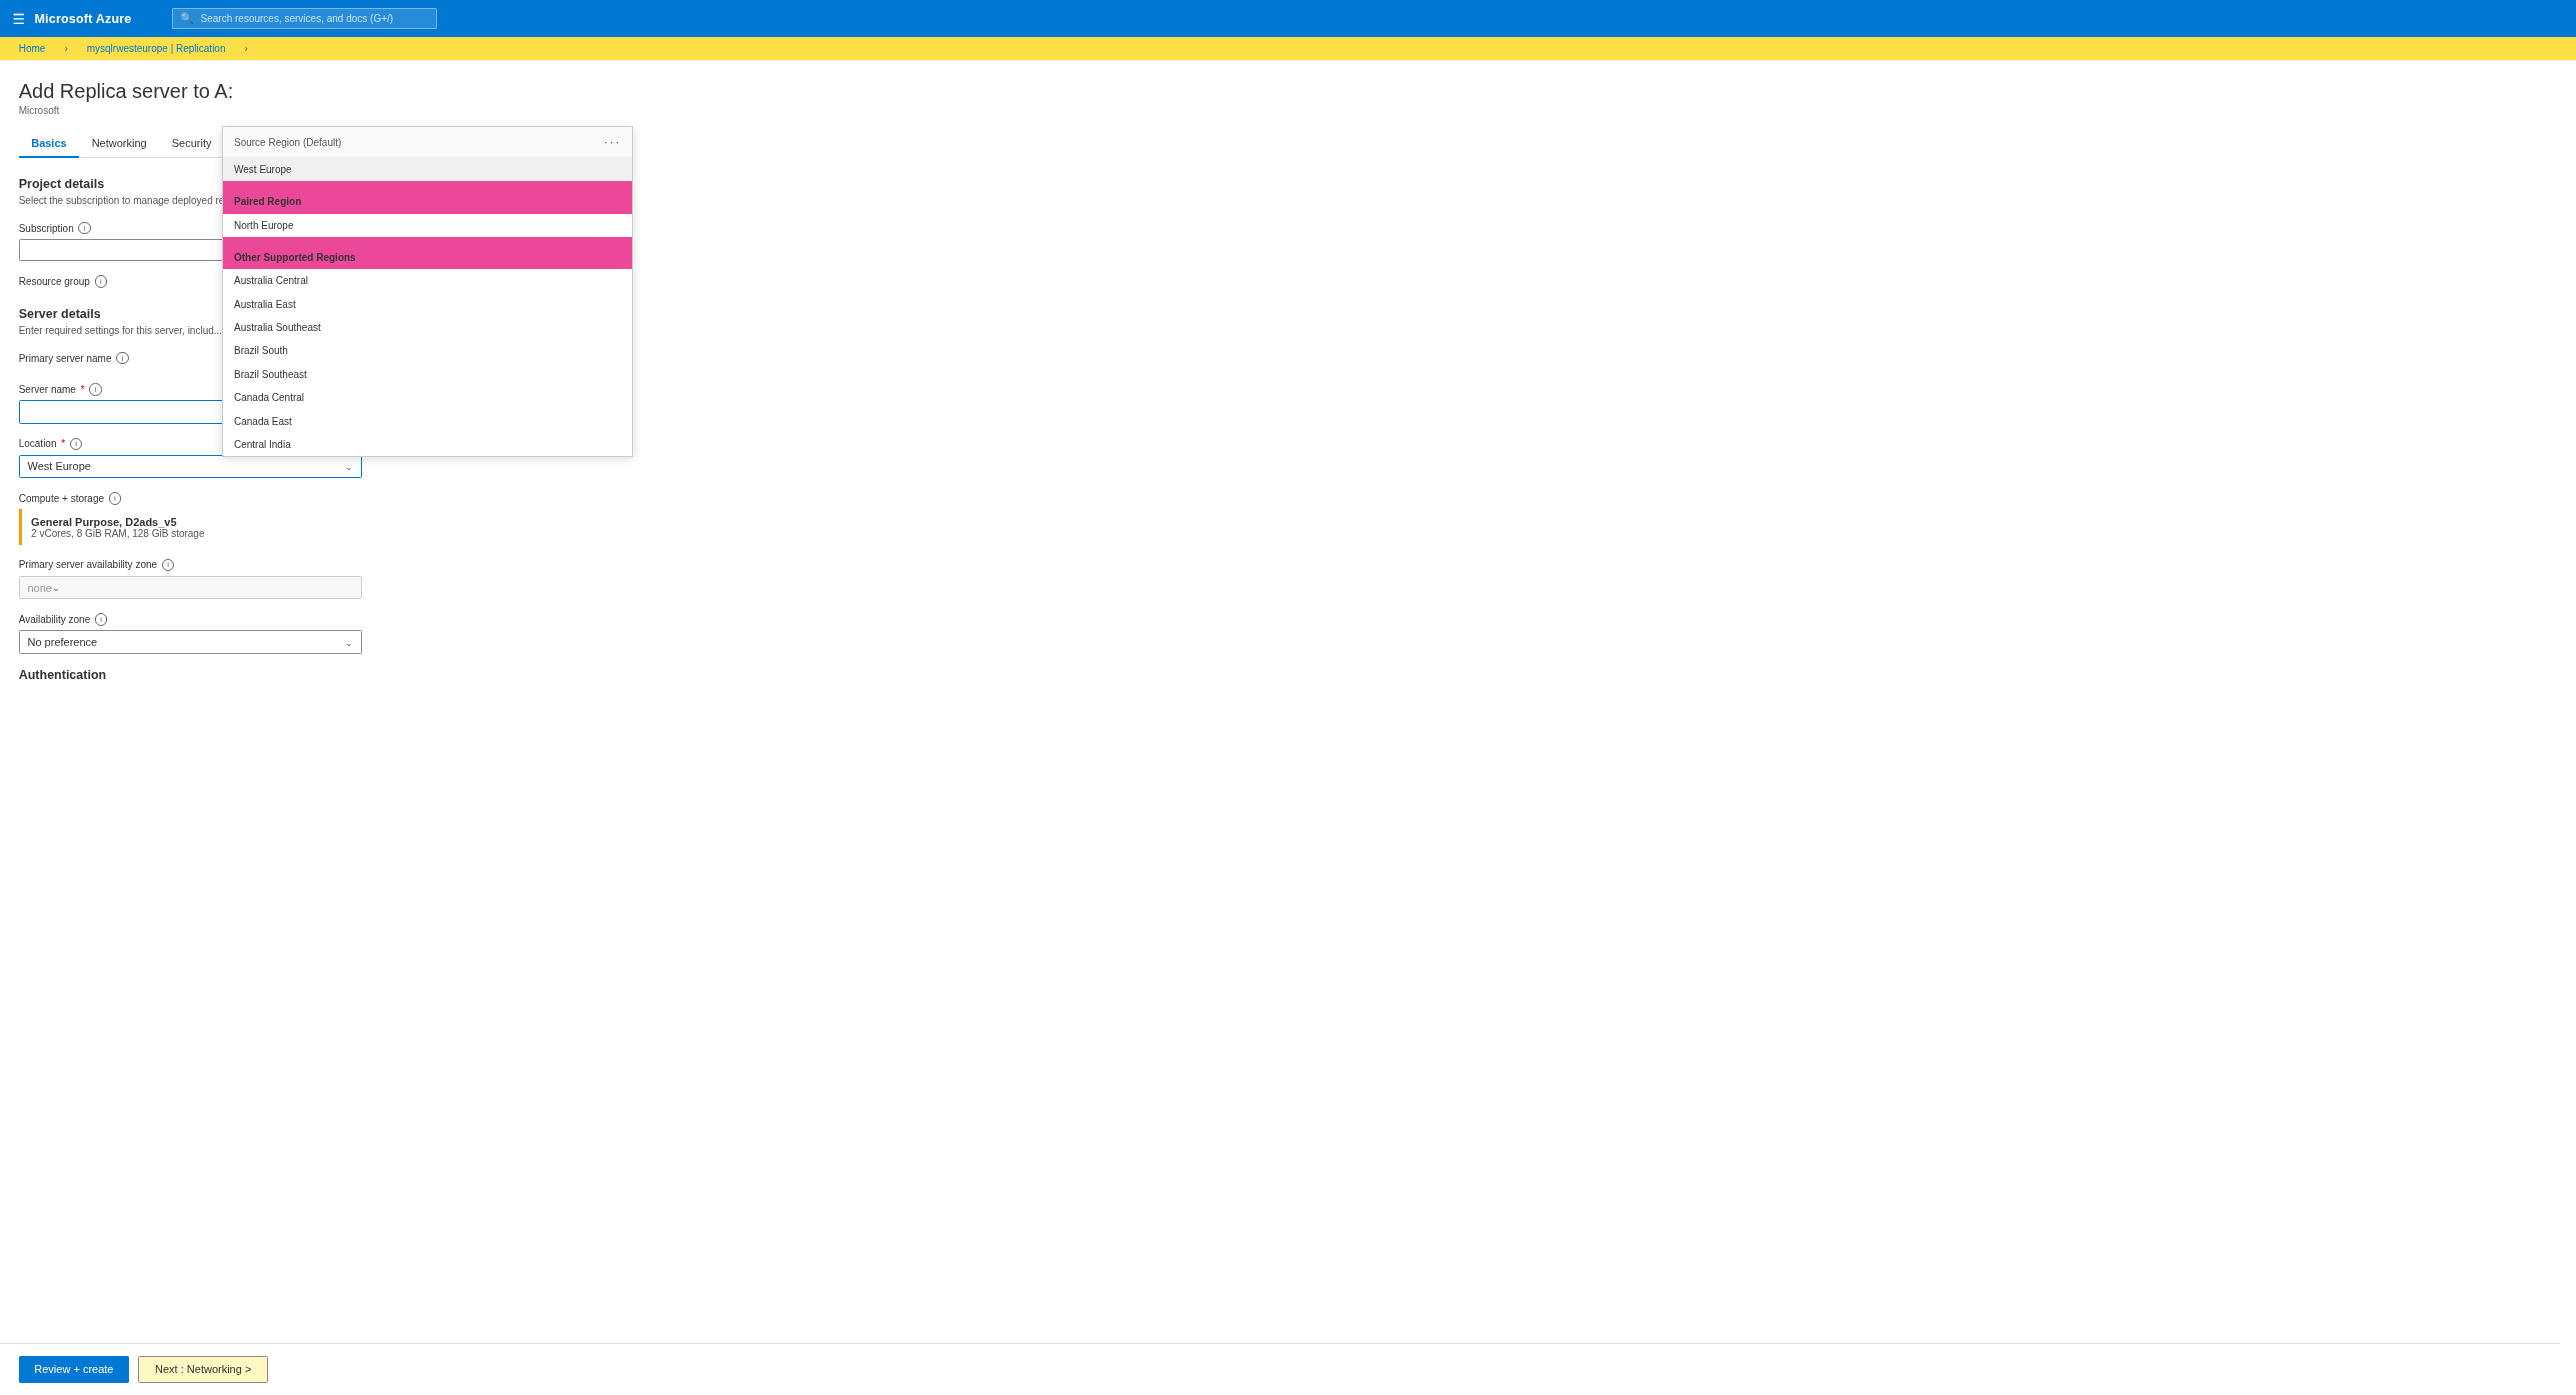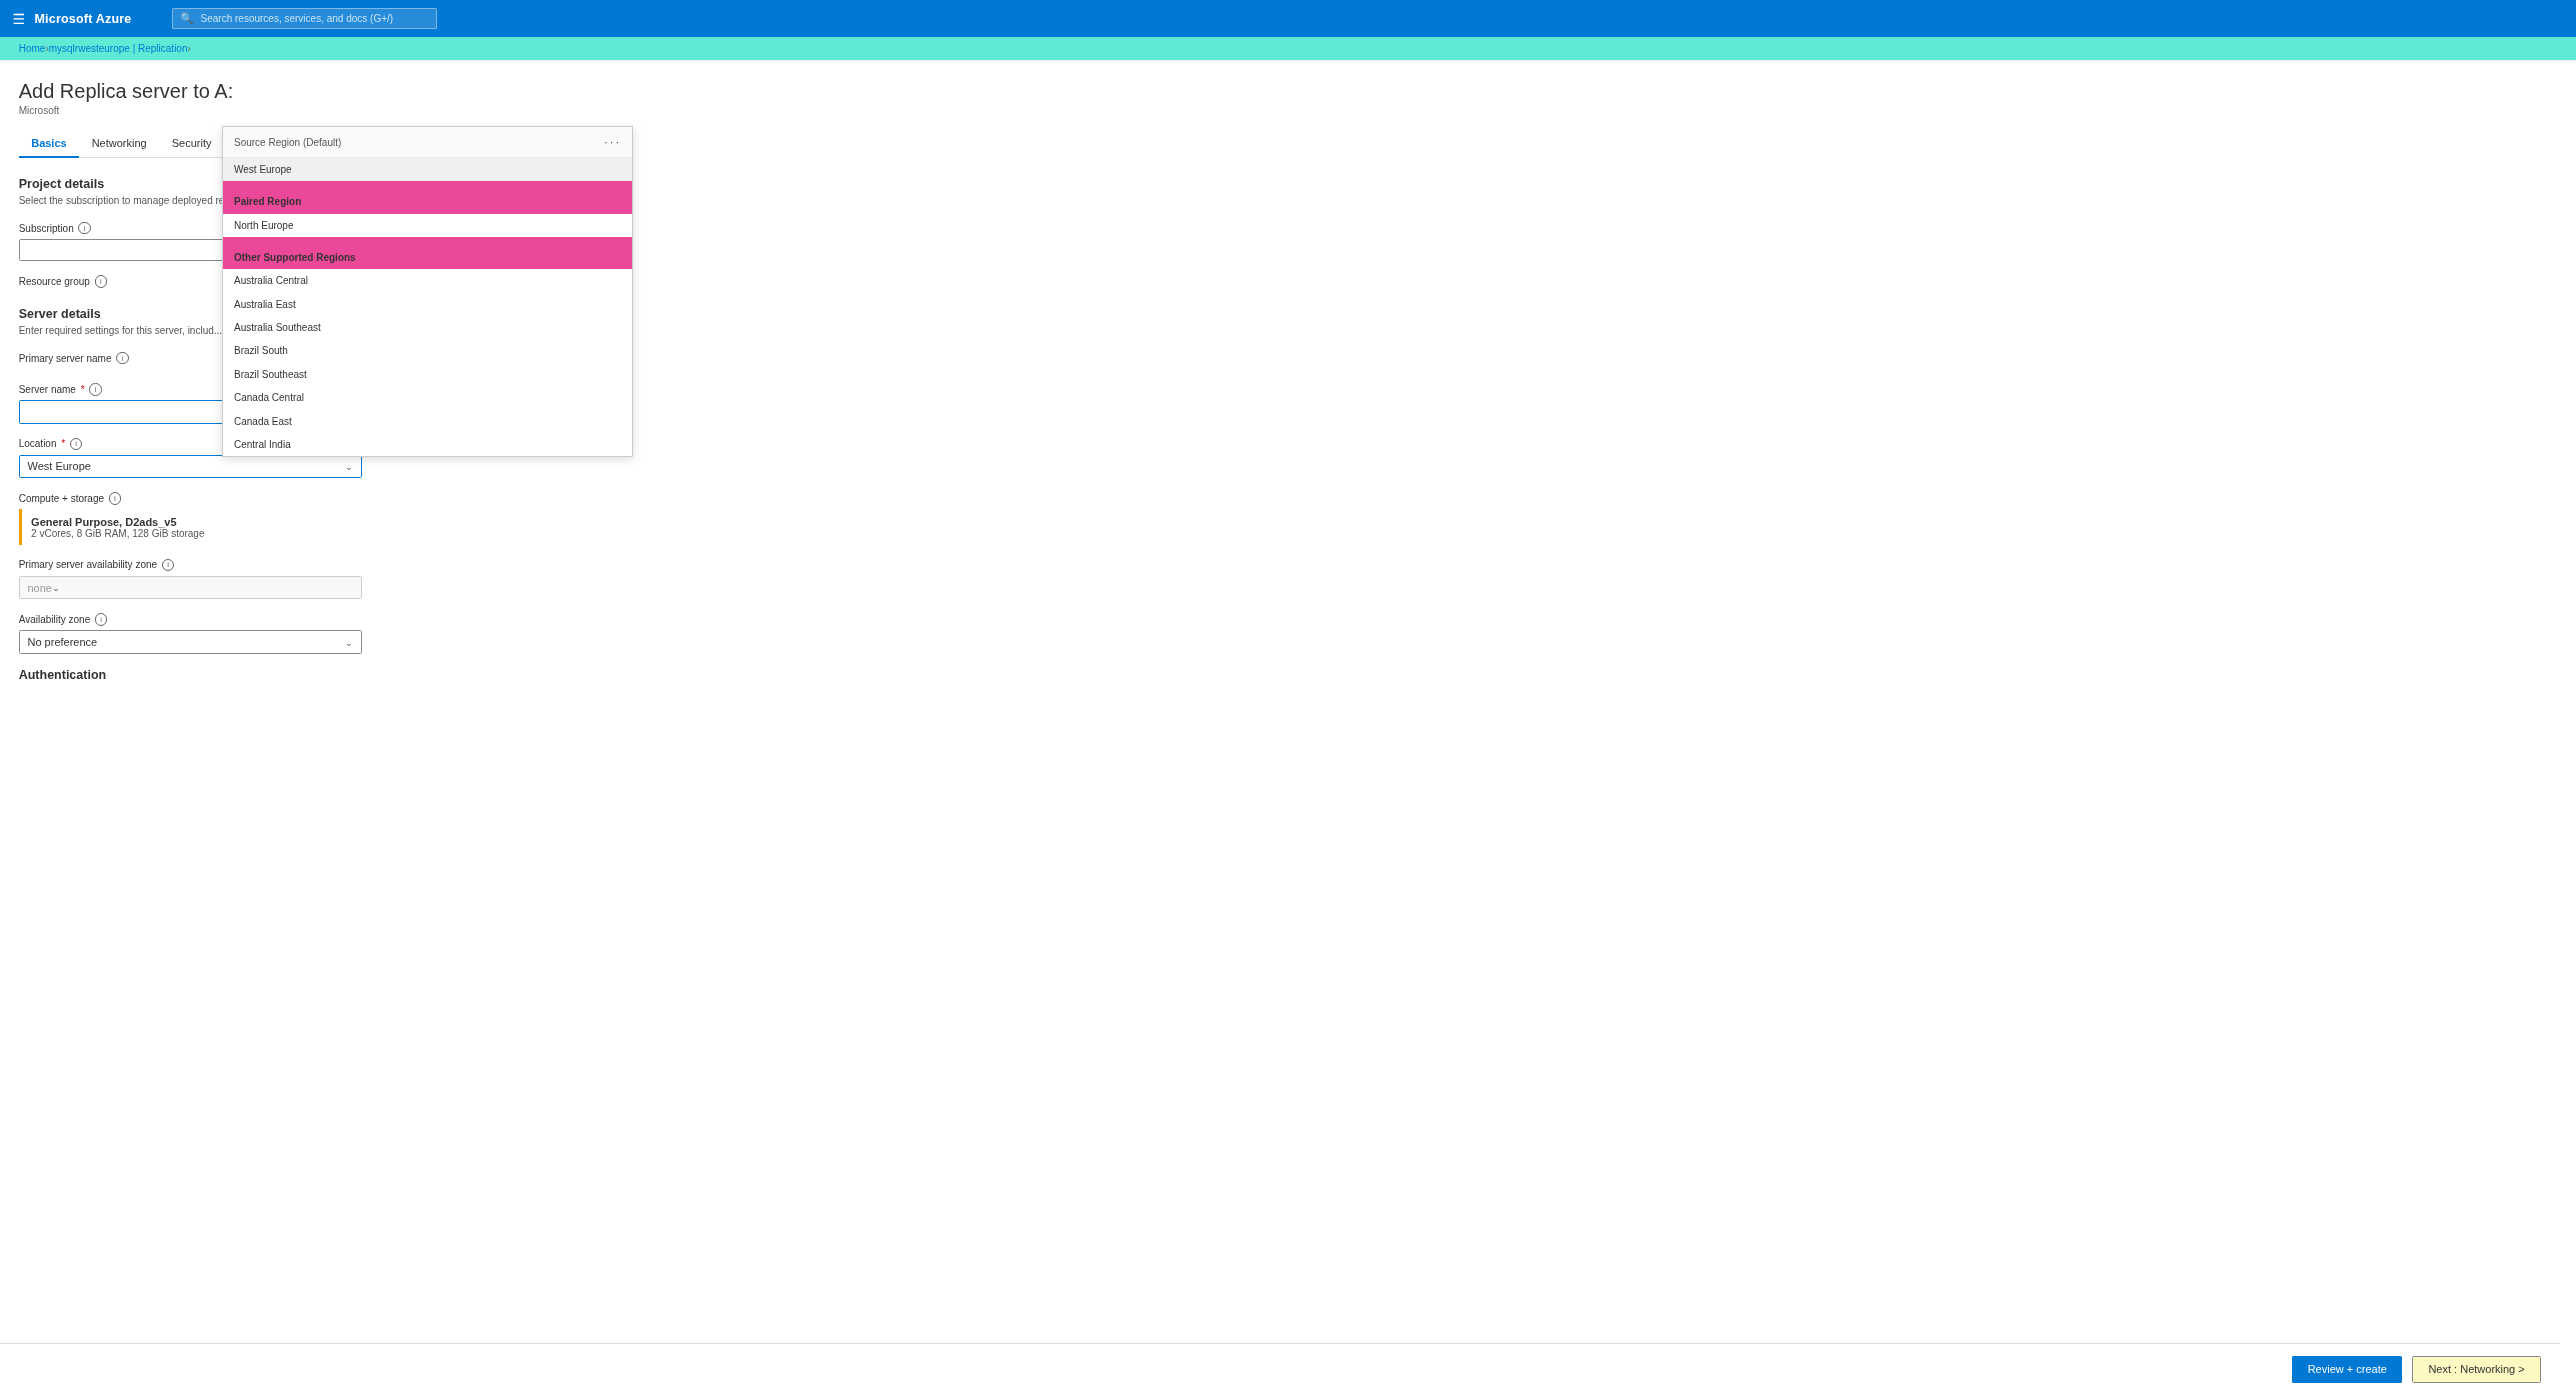--- a/index.html
+++ b/index.html
@@ -47,23 +47,23 @@
     .top-nav .search-bar input::placeholder { color: rgba(255,255,255,0.75); }
     .top-nav .search-icon { color: rgba(255,255,255,0.8); font-size: 11px; }
 
     
     .breadcrumb {
       padding: 6.2px 18.7px;
       font-size: 10px;
       color: #0078d4;
       display: flex;
       align-items: center;
-      gap: 0;
+      gap: 19px;
       border-bottom: 0.8px solid #f0f0f0;
-      background: #5eead4;
+      background: #fde047;
     }
     .breadcrumb span.sep { color: #666; }
     .breadcrumb a { color: #0078d4; text-decoration: none; }
 
     
     .page-container {
       display: flex;
       flex-direction: column;
       padding: 18.7px 18.7px 0 18.7px;
       max-width: 592px;
@@ -245,21 +245,20 @@
     .bottom-bar {
       position: fixed;
       bottom: 0;
       left: 0;
       right: 16px;
       background: #fff;
       border-top: 0.8px solid #ddd;
       padding: 12.5px 18.7px;
       display: flex;
       gap: 9.4px;
-      justify-content: flex-end;
     }
     .btn-primary {
       background: #0078d4;
       color: #fff;
       border: none;
       padding: 6.2px 15.6px;
       font-size: 11px;
       border-radius: 1.6px;
       cursor: pointer;
     }

